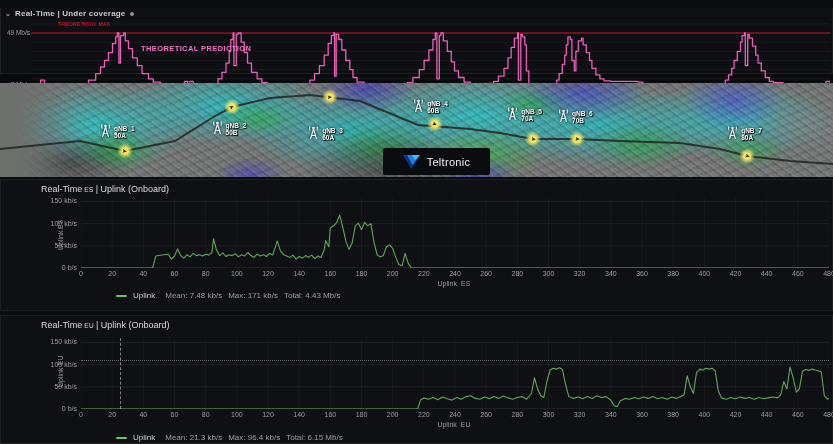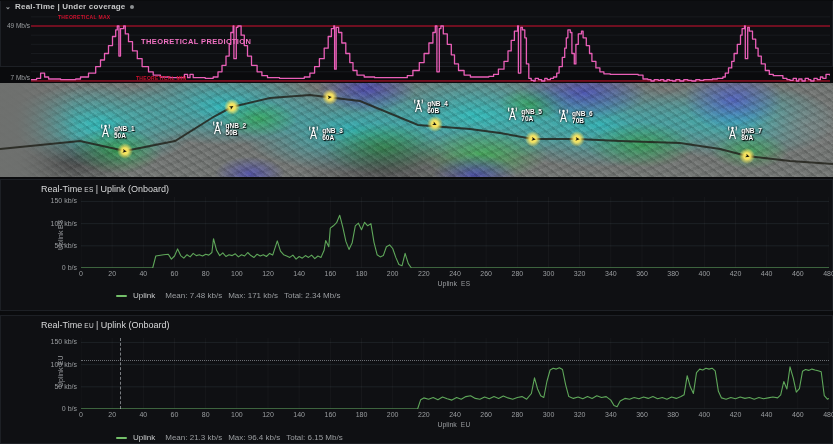--- a/index.html
+++ b/index.html
@@ -1,20 +1,20 @@
 <!DOCTYPE html>
 <html><head>
 <meta charset="utf-8">
 <style>
   html,body{margin:0;padding:0;background:#050608;}
   .stage{position:relative;width:833px;height:444px;background:#0a0b0d;overflow:hidden;
          font-family:"Liberation Sans",sans-serif;color:#d5d6d7;}
   .panel{position:absolute;left:0;width:833px;background:#0e0f12;border:1px solid #1d2025;box-sizing:border-box;}
   
-  .top{top:1px;height:66px;border-top:none;}
+  .top{top:8px;height:66px;border-top:none;}
   .ptitle{position:absolute;left:4px;top:0px;height:11px;display:flex;align-items:center;gap:4px;
           font-size:8px;color:#c7c8c9;font-weight:bold;letter-spacing:.2px;}
   .chev{font-size:7px;color:#9a9da0;line-height:8px;}
   .pdot{width:4px;height:4px;border-radius:50%;background:#8d9093;display:inline-block;}
   .yl{position:absolute;left:2px;width:27px;text-align:right;font-size:6.5px;color:#9a9da0;}
   .tplot{position:absolute;left:30px;right:2px;top:11px;height:70px;}
   .thlabel{position:absolute;font-size:5px;font-weight:bold;color:#d1112e;letter-spacing:.3px;}
   .pred{position:absolute;left:140px;top:36px;font-size:7.5px;font-weight:bold;color:#f273c4;letter-spacing:.4px;}
   
   .map{position:absolute;left:0;top:83px;width:833px;height:94px;overflow:hidden;background-color:#757876;
@@ -225,20 +225,28 @@
               <path d="M3 1.5 A4.5 4.5 0 0 0 3 5.5 M10 1.5 A4.5 4.5 0 0 1 10 5.5"></path>
               <circle cx="6.5" cy="3" r="1.3" fill="#fff" stroke="none"></circle>
             </g>
           </svg>
           <div class="slabel">
             <div>gNB_7</div>
             <div>80A</div>
           </div>
         </div>
       </div>
+    <div class="logo">
+      <svg width="17" height="14" viewBox="0 0 17 14">
+        <polygon points="0,0 17,0 8.5,14" fill="#14327e"></polygon>
+        <polygon points="4,0 17,0 9.5,10" fill="#1f7de0"></polygon>
+        <polygon points="9,0 17,0 12,5" fill="#35c4ef"></polygon>
+      </svg>
+      <span>Teltronic</span>
+    </div>
   </section>
 
   <div class="flag flag-es">
       <span class="emblem"></span>
     </div>
   <div class="flag flag-eu">
     <svg width="40" height="27" viewBox="0 0 40 27">
         <g id="eu-stars" fill="#ffd617">
           <circle cx="20.0" cy="5.5" r="1.2"></circle>
           <circle cx="24.0" cy="6.6" r="1.2"></circle>
@@ -319,21 +327,21 @@
         <span class="xtick" style="left: 91.6667%;">440</span>
         <span class="xtick" style="left: 95.8333%;">460</span>
         <span class="xtick" style="left: 100%;">480</span>
       </div>
     <div class="xlab"><span>Uplink</span> <span class="sub">ES</span></div>
     <div class="legend">
       <span class="sw"></span>
       <span class="ser">Uplink</span>
       <span>Mean: 7.48 kb/s</span>
       <span>Max: 171 kb/s</span>
-      <span>Total: 2.34 Mb/s</span>
+      <span>Total: 4.43 Mb/s</span>
     </div>
   <div class="ytick" style="top: 17.4375px;">150 kb/s</div>
       <div class="ytick" style="top: 39.625px;">100 kb/s</div>
       <div class="ytick" style="top: 61.8125px;">50 kb/s</div>
       <div class="ytick" style="top: 84px;">0 b/s</div>
     </section>
 
   <section class="panel up eu" id="panel-eu">
     <div class="utitle">
       <span>Real-Time</span><span class="sub">EU</span><span>| Uplink (Onboard)</span>

